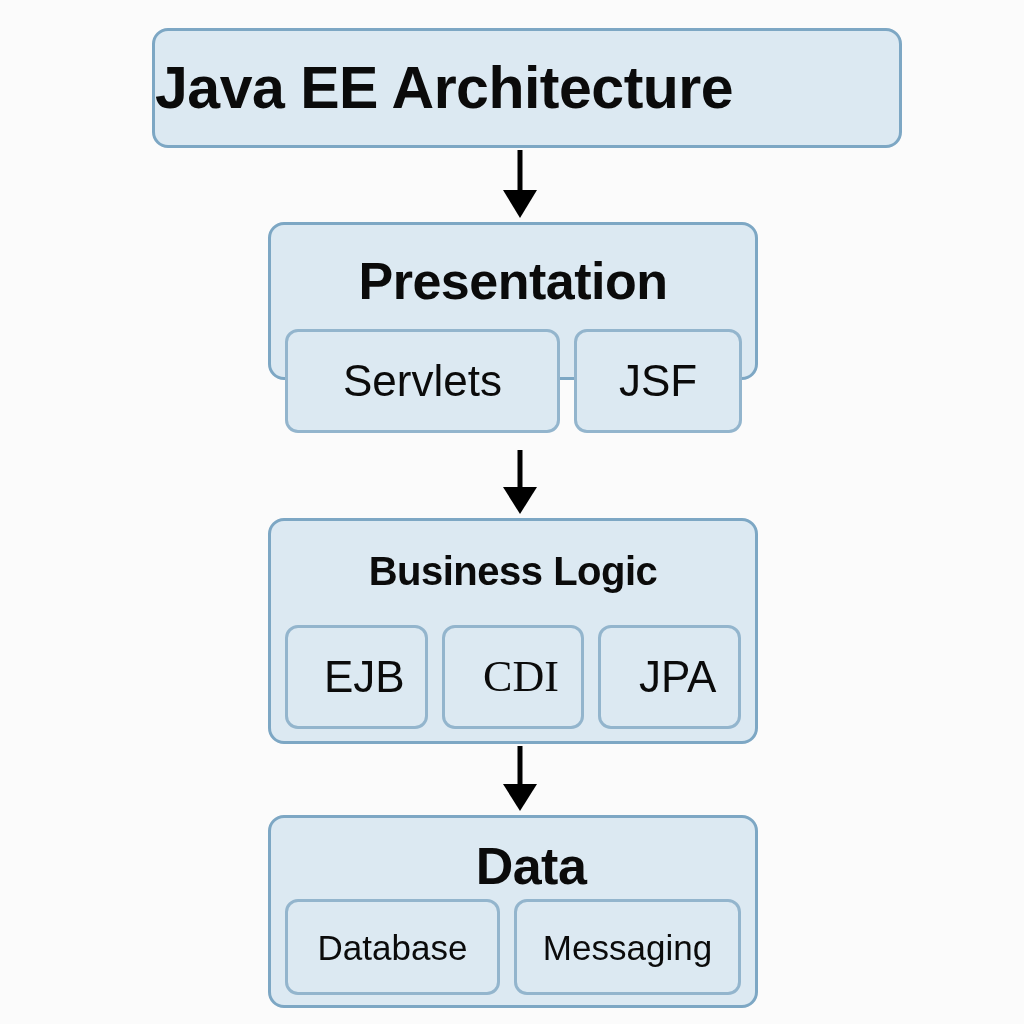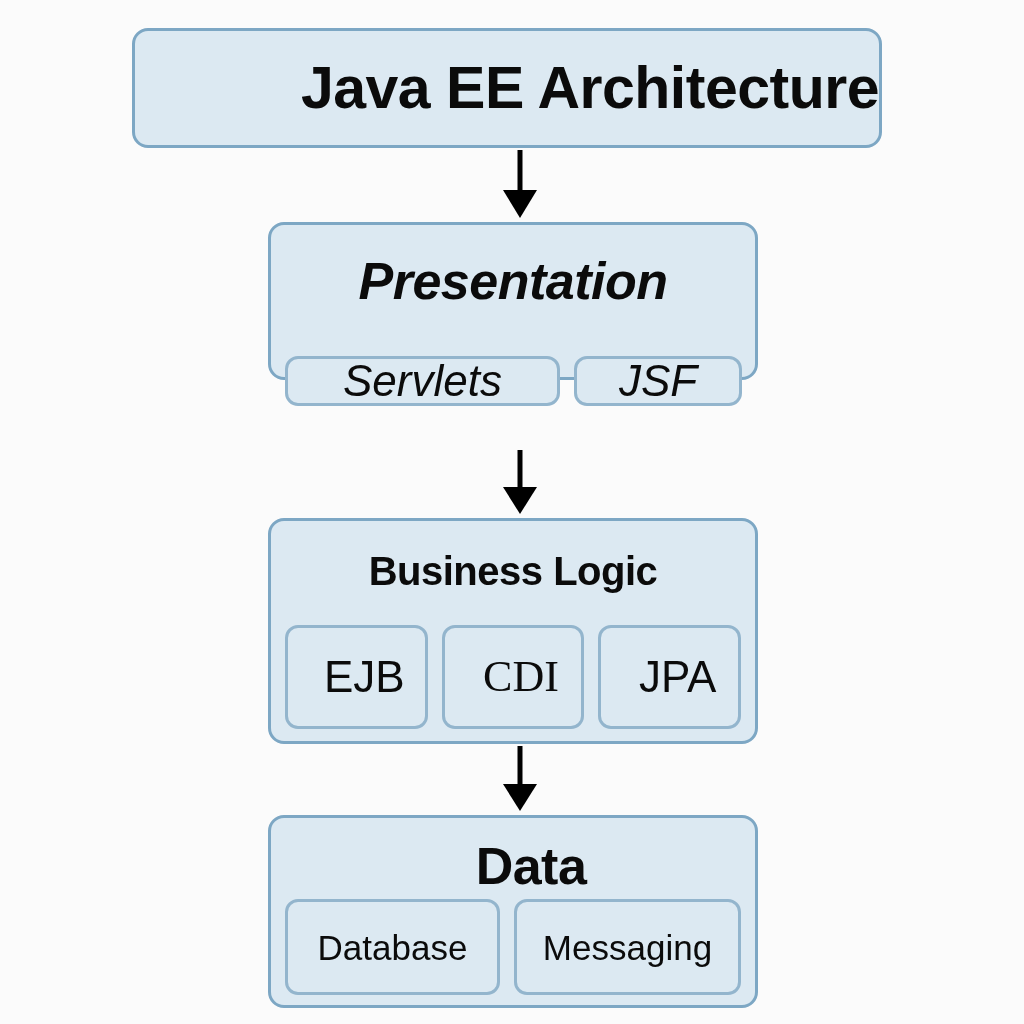--- a/index.html
+++ b/index.html
@@ -21,47 +21,47 @@
   
   .box {
     position: absolute;
     background: #dce9f2;
     border: 3px solid #7da7c4;
     border-radius: 14px;
   }
 
   
   #title-box {
-    left: 132px;
+    left: 152px;
     top: 28px;
     width: 750px;
     height: 120px;
     border-radius: 16px;
     display: flex;
     align-items: center;
-    justify-content: flex-end;
+    justify-content: flex-start;
   }
   #title-box .title-text {
     font-size: 59px;
     font-weight: bold;
     color: #0b0b0b;
     letter-spacing: -0.5px;
     line-height: 1;
   }
 
   
   .layer {
     left: 268px;
     width: 490px;
     border-radius: 16px;
     display: flex;
     flex-direction: column;
     align-items: center;
   }
-  #layer-presentation { top: 222px;  height: 158px; font-style: italic; }
+  #layer-presentation { top: 222px;  height: 158px; }
   #layer-business     { top: 518px;  height: 226px; }
   #layer-data         { top: 815px;  height: 193px; }
 
   .layer-heading {
     font-weight: bold;
     color: #0b0b0b;
     line-height: 1;
     letter-spacing: -0.5px;
     text-align: center;
     width: 100%;
@@ -71,21 +71,21 @@
   #layer-data         .layer-heading { font-size: 52px; margin-top: 22px; padding-left: 36px; }
 
   
   .sub-row {
     position: absolute;
     left: 14px;
     right: 14px;
     display: flex;
     gap: 14px;
   }
-  #layer-presentation .sub-row { top: 104px; height: 104px; align-items: center; }
+  #layer-presentation .sub-row { top: 104px; height: 104px; }
   #layer-business     .sub-row { top: 104px; height: 104px; }
   #layer-data         .sub-row { top: 81px;  height: 96px; text-align: center; }
 
   .sub-box {
     background: #dce9f2;
     border: 3px solid #93b5cd;
     border-radius: 13px;
     display: flex;
     align-items: center;
     justify-content: center;

